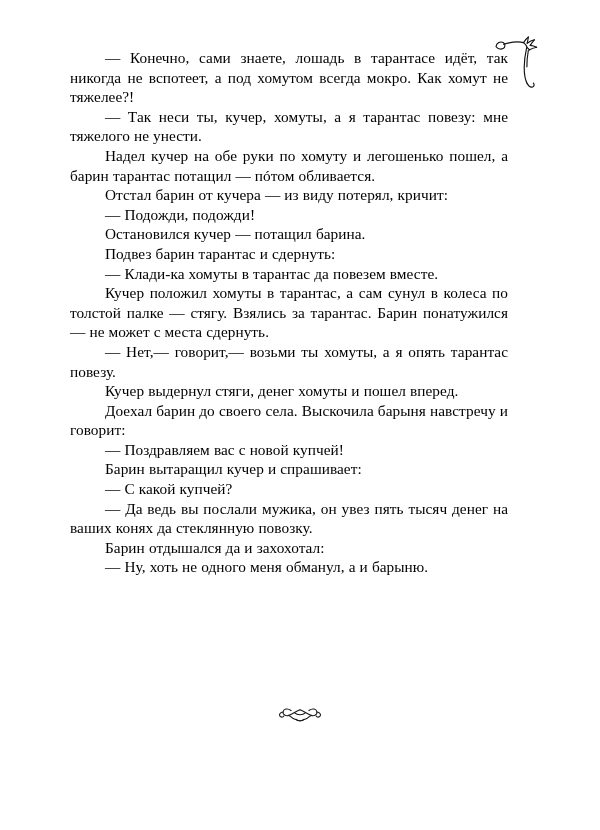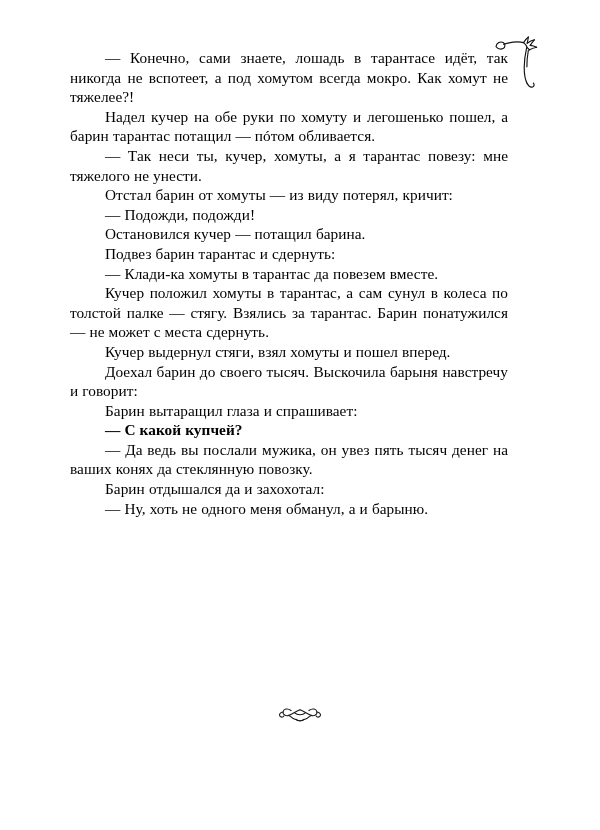--- a/index.html
+++ b/index.html
@@ -45,21 +45,21 @@
     letter-spacing: 0.05px;
     word-spacing: 0.2px;
     hyphens: none;
   }
 
   
   .para:last-child { margin-bottom: 0; }
 
   
   .ink-dark {
-    font-weight: 700;
+    font-weight: 400;
   }
 
   
   .flourish-top {
     position: absolute;
     left: 494px;
     top: 36px;
     width: 46px;
     height: 56px;
     pointer-events: none;
@@ -109,31 +109,33 @@
         <path d="M33.2 47.6 C 34.6 50.2, 36.8 51.6, 38.6 51.0
                  C 40.2 50.4, 40.6 48.4, 39.4 47.2"></path>
 
         <path d="M34.4 14.0 C 33.4 19.6, 32.8 25.4, 32.9 30.8"></path>
       </g>
     </svg>
   </div>
 
   <div class="textblock">
     <p class="para">— Конечно, сами знаете, лошадь в тарантасе идёт, так никогда не вспотеет, а под хомутом всегда мокро. Как хомут не тяжелее?!</p>
+    <p class="para">— Так неси ты, кучер, хомуты, а я тарантас повезу: мне тяжелого не унести.</p>
     <p class="para">Надел кучер на обе руки по хомуту и легошенько пошел, а барин тарантас потащил — пóтом обливается.</p>
-    <p class="para">— Так неси ты, кучер, хомуты, а я тарантас повезу: мне тяжелого не унести.</p>
-    <p class="para">Отстал барин от хомуты — из виду потерял, кричит:</p>
+    <p class="para">Отстал барин от кучера — из виду потерял, кричит:</p>
     <p class="para">— Подожди, подожди!</p>
     <p class="para">Остановился кучер — потащил барина.</p>
     <p class="para">Подвез барин тарантас и сдернуть:</p>
     <p class="para">— Клади-ка хомуты в тарантас да повезем вместе.</p>
     <p class="para">Кучер положил хомуты в тарантас, а сам сунул в колеса по толстой палке — стягу. Взялись за тарантас. Барин понатужился — не может с места сдернуть.</p>
-    <p class="para">Кучер выдернул стяги, взял хомуты и пошел вперед.</p>
-    <p class="para">Доехал барин до своего тысяч. Выскочила барыня навстречу и говорит:</p>
-    <p class="para">Барин вытаращил глаза и спрашивает:</p>
+    <p class="para">— Нет,— говорит,— возьми ты хомуты, а я опять тарантас повезу.</p>
+    <p class="para">Кучер выдернул стяги, денег хомуты и пошел вперед.</p>
+    <p class="para">Доехал барин до своего села. Выскочила барыня навстречу и говорит:</p>
+    <p class="para">— Поздравляем вас с новой купчей!</p>
+    <p class="para">Барин вытаращил кучер и спрашивает:</p>
     <p class="para ink-dark">— С какой купчей?</p>
     <p class="para">— Да ведь вы послали мужика, он увез пять тысяч денег на ваших конях да стеклянную повозку.</p>
     <p class="para">Барин отдышался да и захохотал:</p>
     <p class="para">— Ну, хоть не одного меня обманул, а и барыню.</p>
   </div>
 
   <div class="ornament-bottom">
     <svg viewBox="0 0 56 24" width="50" height="22" aria-hidden="true">
       <g fill="none" stroke="#1a1a1a" stroke-width="1.25" stroke-linecap="round" stroke-linejoin="round">
 

